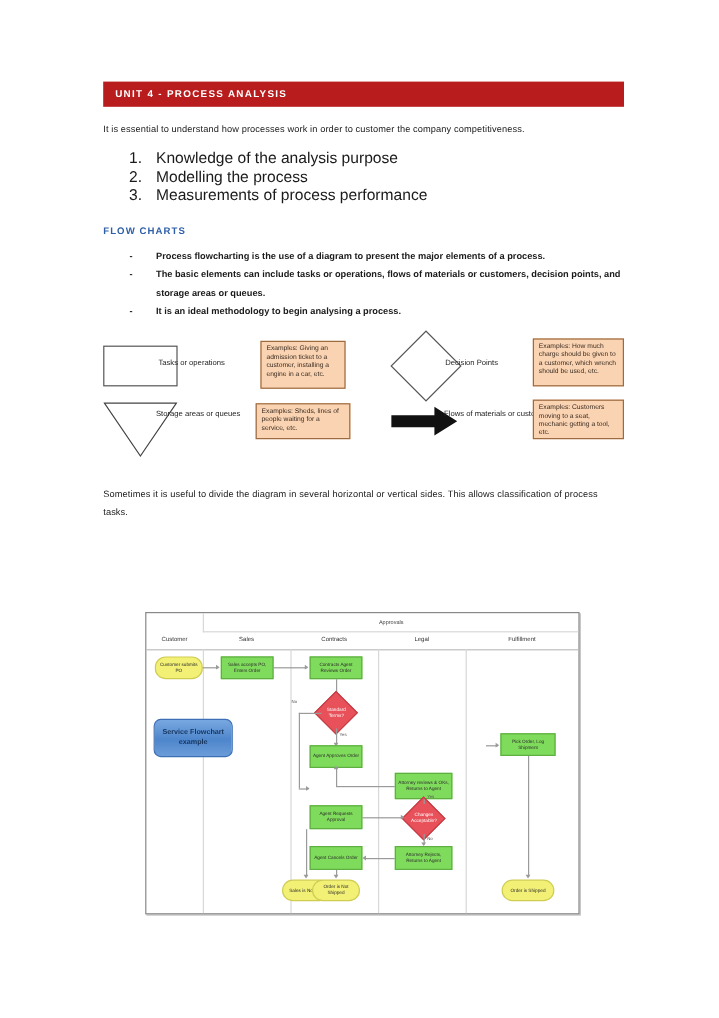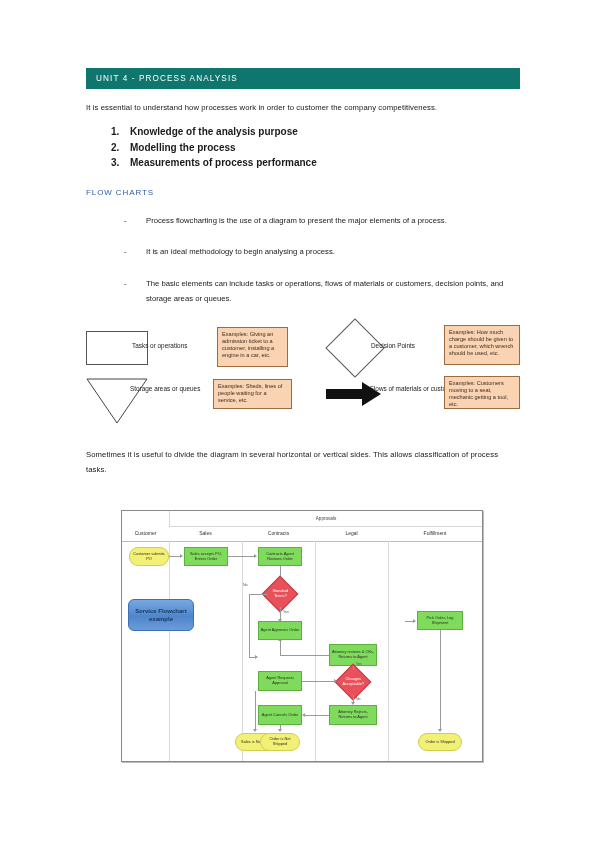--- a/index.html
+++ b/index.html
@@ -8,64 +8,63 @@
     background:#ffffff;
     font-family:"Liberation Sans", sans-serif;
     color:#1a1a1a;
     overflow:hidden;
   }
   .page{position:relative;width:599px;height:848px;}
   .content{position:absolute;left:86px;top:68px;width:434px;}
 
   
   .title-bar{
-    background:#0f766e;
+    background:#b91c1c;
     color:#ffffff;
     font-size:8.2px;
-    font-weight:normal;
+    font-weight:bold;
     letter-spacing:1.1px;
     padding:5px 4px 5px 10px;
     height:11px;
     line-height:11px;
     box-sizing:content-box;
   }
 
   p.body{
     font-size:7.7px;
     line-height:15px;
     margin:11px 0 0 0;
     color:#171717;
     letter-spacing:.1px;
   }
 
   ol.numlist{
     margin:9px 0 0 0;
     padding-left:36px;
-    font-size:10px;
+    font-size:13px;
     line-height:15.5px;
-    font-weight:bold;
   }
   ol.numlist li{margin:0;padding-left:8px;}
 
   h2.sub{
     color:#2f5fa8;
     font-size:8px;
-    font-weight:normal;
+    font-weight:bold;
     letter-spacing:.9px;
     margin:17px 0 0 0;
   }
 
   ul.dashlist{
     list-style:none;
     margin:9px 0 0 0;
     padding-left:22px;
     font-size:7.7px;
     line-height:15.5px;
   }
-  ul.dashlist li{position:relative;padding-left:22px;margin:16px;}
+  ul.dashlist li{position:relative;padding-left:22px;margin:0;font-weight:bold;}
   ul.dashlist li:before{
     content:"-";position:absolute;left:0;top:0;
   }
 
   
   .symbols{position:relative;height:110px;margin-top:12px;}
   .sym-rect{
     position:absolute;left:0;top:8px;width:60px;height:32px;
     border:1px solid #555;background:#fff;
   }
@@ -169,22 +168,22 @@
     <ol class="numlist">
       <li>Knowledge of the analysis purpose</li>
       <li>Modelling the process</li>
       <li>Measurements of process performance</li>
     </ol>
 
     <h2 class="sub">FLOW CHARTS</h2>
 
     <ul class="dashlist">
       <li>Process flowcharting is the use of a diagram to present the major elements of a process.</li>
+      <li>The basic elements can include tasks or operations, flows of materials or customers, decision points, and storage areas or queues.</li>
       <li>It is an ideal methodology to begin analysing a process.</li>
-      <li>The basic elements can include tasks or operations, flows of materials or customers, decision points, and storage areas or queues.</li>
     </ul>
 
 
     <div class="symbols">
       <div class="sym-rect"></div>
       <span class="sym-label lbl-tasks">Tasks or operations</span>
 
       <svg class="sym-tri-outline" viewBox="0 0 62 46">
         <polygon points="1,1 61,1 31,45" fill="#ffffff" stroke="#444" stroke-width="1"></polygon>
       </svg>

